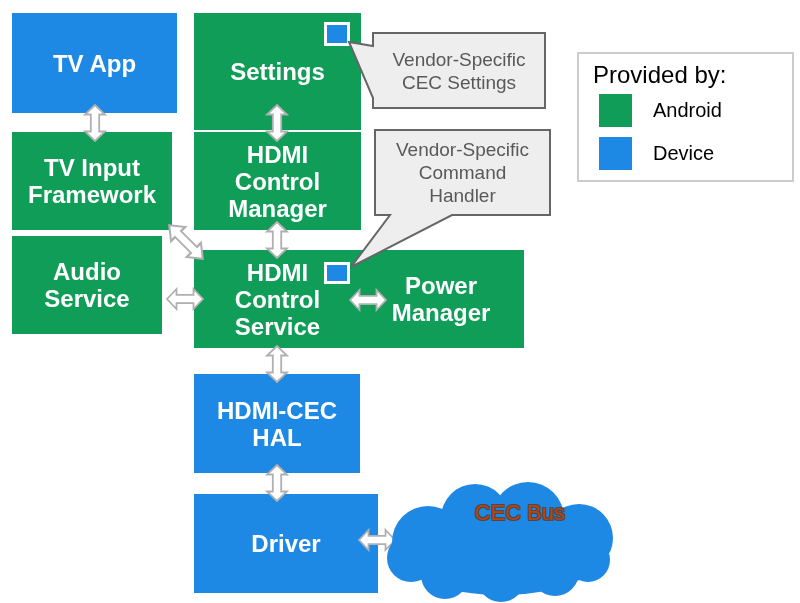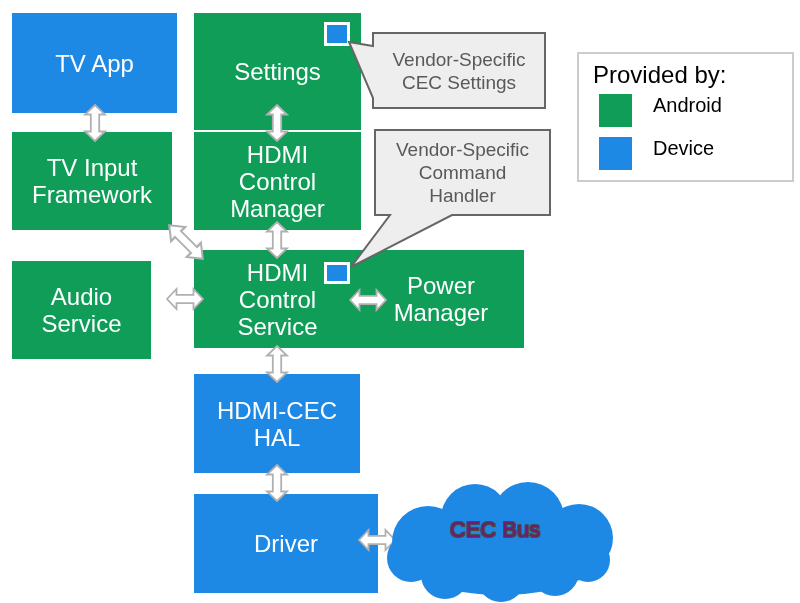--- a/index.html
+++ b/index.html
@@ -2,21 +2,21 @@
 <html><head>
 <meta charset="utf-8">
 <style>
   html,body{margin:0;padding:0;background:#fff;}
   .stage{
     position:relative;width:800px;height:603px;background:#ffffff;
     font-family:"Liberation Sans",sans-serif;overflow:hidden;
   }
   .node{
     position:absolute;display:flex;align-items:center;justify-content:center;
-    color:#ffffff;font-size:24px;line-height:27px;text-align:center;z-index:1;
+    color:#ffffff;font-size:24px;line-height:27px;text-align:center;z-index:1;font-weight:bold;
   }
   .node span{display:block;width:100%;white-space:pre-line;}
   .node.android{background:#0F9D58;}
   .node.device{background:#1E88E5;}
   .arrow{position:absolute;z-index:2;overflow:visible;}
   .marker{
     position:absolute;background:#1E88E5;border:3px solid #ffffff;
     box-sizing:border-box;z-index:3;
   }
   .callout{position:absolute;z-index:4;}
@@ -27,29 +27,29 @@
   }
   .callout-text span{display:block;width:100%;white-space:pre-line;}
   .legend{
     position:absolute;left:577px;top:13px;width:217px;height:130px;
     border:2px solid #CCCCCC;box-sizing:border-box;background:#ffffff;z-index:1;margin-top:39px;
   }
   .legend-title{
     position:absolute;left:14px;top:7px;font-size:24px;color:#000000;
     white-space:nowrap;
   }
-  .legend-item{position:absolute;left:20px;display:flex;align-items:flex-start;}
+  .legend-item{position:absolute;left:20px;display:flex;align-items:center;}
   .legend-swatch{width:33px;height:33px;flex:0 0 33px;}
   .legend-swatch.android{background:#0F9D58;}
   .legend-swatch.device{background:#1E88E5;}
   .legend-label{margin-left:21px;font-size:20px;color:#000000;}
   .cloud{position:absolute;left:383px;top:480px;z-index:2;}
   .cloud-label{
-    position:absolute;left:425px;top:517px;width:140px;z-index:3;
-    font-size:22px;color:#701a75;text-align:center;
+    position:absolute;left:425px;top:500px;width:140px;z-index:3;
+    font-size:22px;color:#c2410c;text-align:right;
     text-shadow:-1px -1px 0 #4a4a4a,1px -1px 0 #4a4a4a,-1px 1px 0 #4a4a4a,1px 1px 0 #4a4a4a;
   }
 </style>
 </head>
 <body>
 
 <div class="stage">
 
   <svg width="0" height="0" style="position:absolute" aria-hidden="true">
     <defs>
@@ -70,21 +70,21 @@
     <span>TV Input
 Framework</span>
   </div>
 
   <div class="node android" style="left:194px;top:132px;width:167px;height:98px">
     <span>HDMI
 Control
 Manager</span>
   </div>
 
-  <div class="node android" style="left:12px;top:261px;width:139px;height:98px">
+  <div class="node android" style="left:12px;top:236px;width:150px;height:98px">
     <span>Audio
 Service</span>
   </div>
 
   <div class="node android" style="left:194px;top:250px;width:167px;height:98px">
     <span>HDMI
 Control
 Service</span>
   </div>
 

